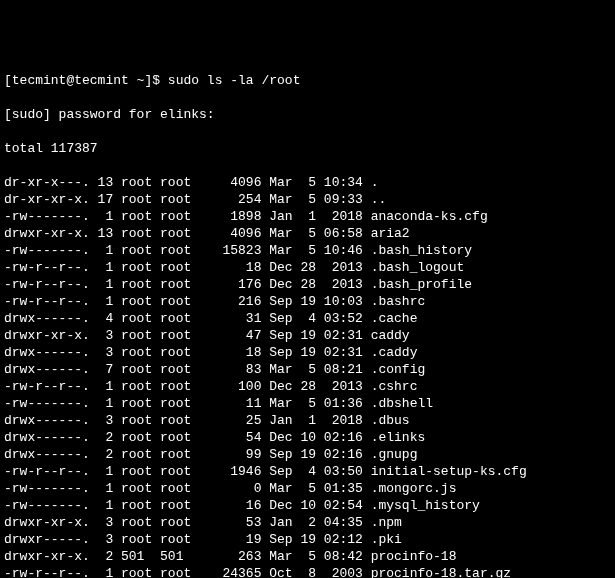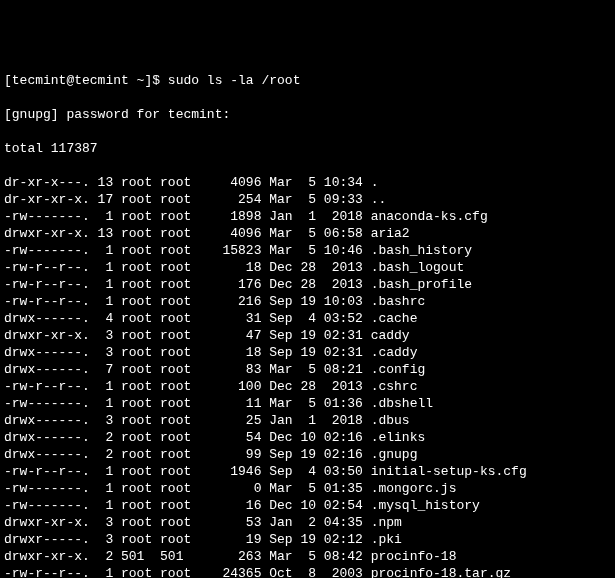--- a/index.html
+++ b/index.html
@@ -22,21 +22,21 @@
     .line {
       white-space: pre;
     }
   </style>
 </head>
 <body>
 
 
 
 <div class="line">[tecmint@tecmint ~]$ sudo ls -la /root</div>
-<div class="line">[gnupg] password for tecmint:</div>
+<div class="line">[sudo] password for elinks:</div>
 <div class="line">total 117387</div>
 <div id="listing"><div class="line">dr-xr-x---. 13 root root     4096 Mar  5 10:34 .</div><div class="line">dr-xr-xr-x. 17 root root      254 Mar  5 09:33 ..</div><div class="line">-rw-------.  1 root root     1898 Jan  1  2018 anaconda-ks.cfg</div><div class="line">drwxr-xr-x. 13 root root     4096 Mar  5 06:58 aria2</div><div class="line">-rw-------.  1 root root    15823 Mar  5 10:46 .bash_history</div><div class="line">-rw-r--r--.  1 root root       18 Dec 28  2013 .bash_logout</div><div class="line">-rw-r--r--.  1 root root      176 Dec 28  2013 .bash_profile</div><div class="line">-rw-r--r--.  1 root root      216 Sep 19 10:03 .bashrc</div><div class="line">drwx------.  4 root root       31 Sep  4 03:52 .cache</div><div class="line">drwxr-xr-x.  3 root root       47 Sep 19 02:31 caddy</div><div class="line">drwx------.  3 root root       18 Sep 19 02:31 .caddy</div><div class="line">drwx------.  7 root root       83 Mar  5 08:21 .config</div><div class="line">-rw-r--r--.  1 root root      100 Dec 28  2013 .cshrc</div><div class="line">-rw-------.  1 root root       11 Mar  5 01:36 .dbshell</div><div class="line">drwx------.  3 root root       25 Jan  1  2018 .dbus</div><div class="line">drwx------.  2 root root       54 Dec 10 02:16 .elinks</div><div class="line">drwx------.  2 root root       99 Sep 19 02:16 .gnupg</div><div class="line">-rw-r--r--.  1 root root     1946 Sep  4 03:50 initial-setup-ks.cfg</div><div class="line">-rw-------.  1 root root        0 Mar  5 01:35 .mongorc.js</div><div class="line">-rw-------.  1 root root       16 Dec 10 02:54 .mysql_history</div><div class="line">drwxr-xr-x.  3 root root       53 Jan  2 04:35 .npm</div><div class="line">drwxr-----.  3 root root       19 Sep 19 02:12 .pki</div><div class="line">drwxr-xr-x.  2 501  501       263 Mar  5 08:42 procinfo-18</div><div class="line">-rw-r--r--.  1 root root    24365 Oct  8  2003 procinfo-18.tar.gz</div></div>
 
 
 
 
 
 
 
 </body></html>

